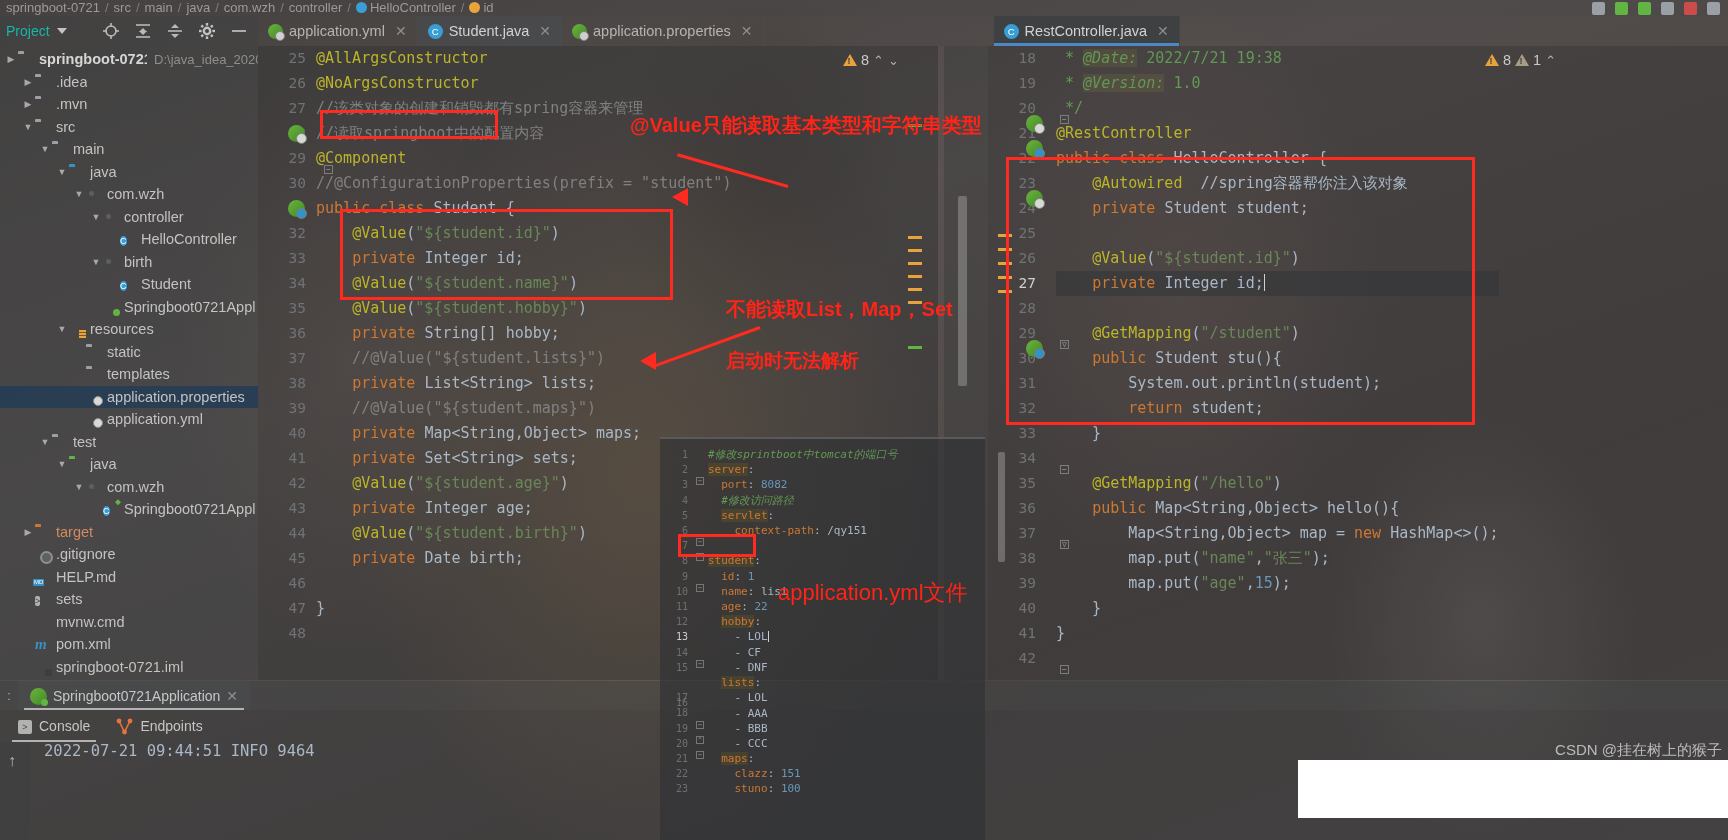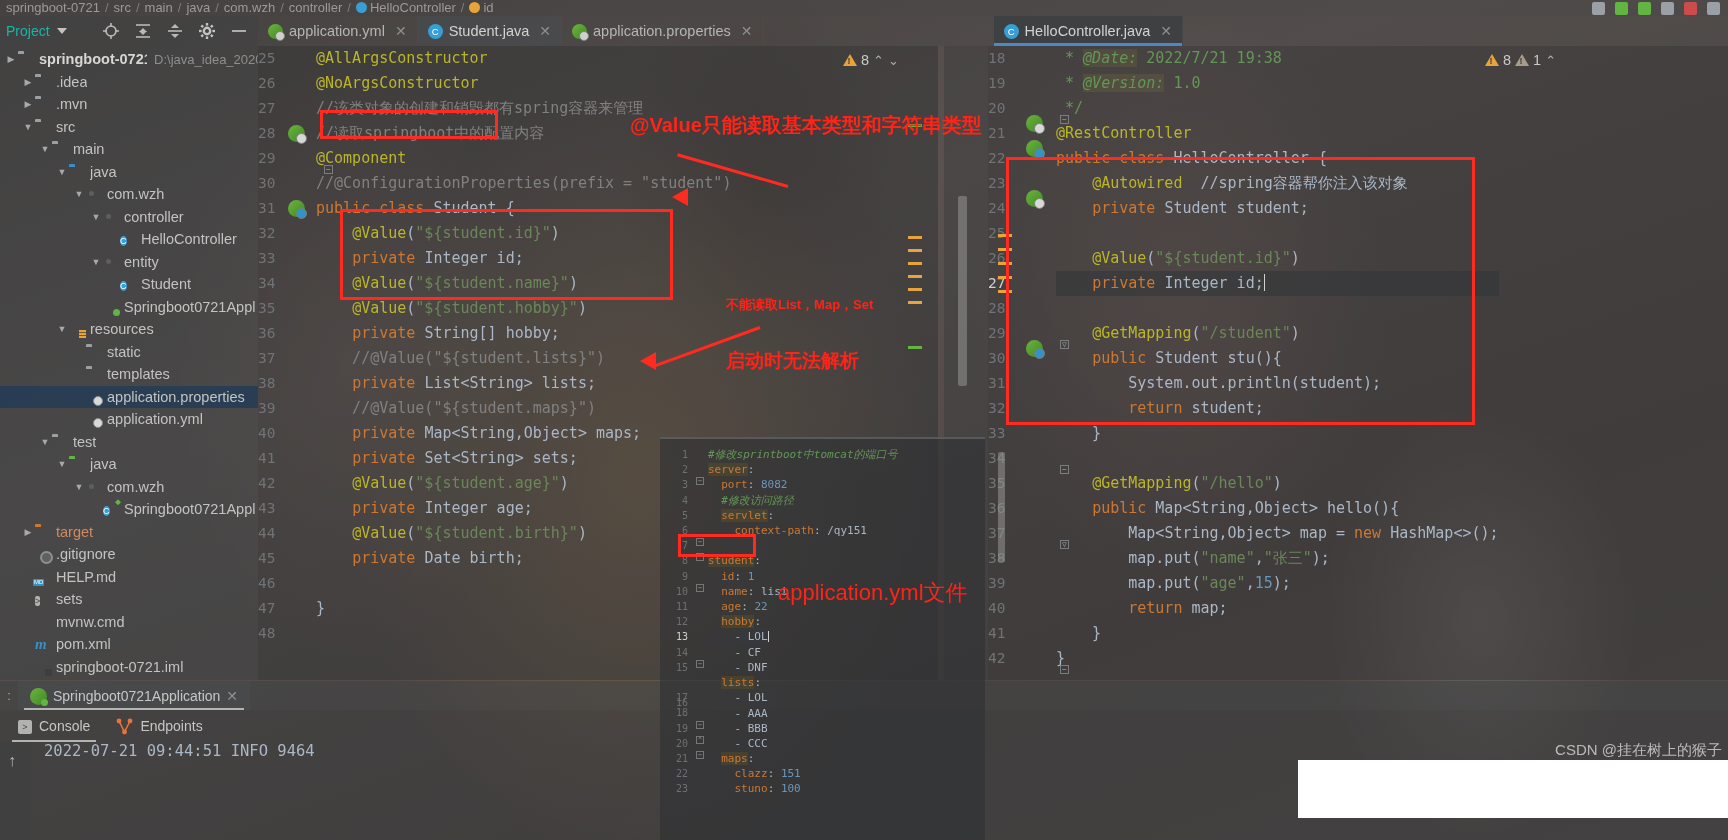--- a/index.html
+++ b/index.html
@@ -133,21 +133,21 @@
   .editor{
     position:absolute; top:46px; z-index:2;
     font-family:"DejaVu Sans Mono", monospace;
     font-size:15px; line-height:25px;
     overflow:hidden;
   }
   #editor-left{ left:258px; width:680px; height:634px; background:rgba(47,49,51,0.48); }
   #editor-right{ left:988px; width:740px; height:634px; background:rgba(47,49,51,0.46); }
   #gutter-sep-left{position:absolute;left:944px;top:46px;width:44px;height:634px;background:rgba(56,58,60,0.45);z-index:2;}
 
-  .ln-col{ position:absolute; left:0; top:0; width:54px; text-align:left;
+  .ln-col{ position:absolute; left:0; top:0; width:54px; text-align:right;
            color:#707376; font-size:14.5px; }
   .ln{ height:25px; line-height:25px; padding-right:6px; }
   .ln.cur{ color:#d0d0ce; }
   .code-col{ position:absolute; top:0; }
   .cl{ height:25px; line-height:25px; white-space:pre; }
   .cl.cur{ background:rgba(50,52,56,0.55); }
 
   
   .kw{ color:#cc7832; }
   .ann{ color:#bbb529; }
@@ -376,21 +376,21 @@
         <div class="trow">
           <span style="display:inline-block;width:102px"></span>
           <span class="arrow none"></span>
           <span class="ic"><span class="cls">C</span></span>
           <span class="lbl">HelloController</span>
         </div>
         <div class="trow">
           <span style="display:inline-block;width:85px"></span>
           <span class="arrow">▼</span>
           <span class="ic"><span class="pkg"></span></span>
-          <span class="lbl">entity</span>
+          <span class="lbl">birth</span>
         </div>
         <div class="trow">
           <span style="display:inline-block;width:102px"></span>
           <span class="arrow none"></span>
           <span class="ic"><span class="cls">C</span></span>
           <span class="lbl">Student</span>
         </div>
         <div class="trow">
           <span style="display:inline-block;width:85px"></span>
           <span class="arrow none"></span>
@@ -507,21 +507,21 @@
         <span>Student.java</span>
         <span class="x">✕</span>
       </div>
       <div class="tab">
         <span class="tab-ic-spring"></span>
         <span>application.properties</span>
         <span class="x">✕</span>
       </div>
       <div class="tab active focus" style="margin-left: 230px;">
         <span class="tab-ic-class">C</span>
-        <span>HelloController.java</span>
+        <span>RestController.java</span>
         <span class="x">✕</span>
       </div>
     </div>
 
   <div class="editor" id="editor-left">
     <div class="ln-col" id="ln-left">
         <div class="ln">25</div>
         <div class="ln">26</div>
         <div class="ln">27</div>
         <div class="ln">28</div>
@@ -642,21 +642,20 @@
         <div class="cl"><span class="txt">    <span class="kw">public</span> <span class="typ">Student</span> stu(){</span></div>
         <div class="cl"><span class="txt">        <span class="typ">System</span>.out.println(student);</span></div>
         <div class="cl"><span class="txt">        <span class="kw">return</span> student;</span></div>
         <div class="cl"><span class="txt">    }</span></div>
         <div class="cl"><span class="txt"></span></div>
         <div class="cl"><span class="txt">    <span class="ann">@GetMapping</span>(<span class="str">"/hello"</span>)</span></div>
         <div class="cl"><span class="txt">    <span class="kw">public</span> <span class="typ">Map</span>&lt;<span class="typ">String</span>,<span class="typ">Object</span>&gt; hello(){</span></div>
         <div class="cl"><span class="txt">        <span class="typ">Map</span>&lt;<span class="typ">String</span>,<span class="typ">Object</span>&gt; map = <span class="kw">new</span> <span class="typ">HashMap</span>&lt;&gt;();</span></div>
         <div class="cl"><span class="txt">        map.put(<span class="str">"name"</span>,<span class="str">"张三"</span>);</span></div>
         <div class="cl"><span class="txt">        map.put(<span class="str">"age"</span>,<span class="num">15</span>);</span></div>
-        <div class="cl"><span class="txt">        <span class="kw">return</span> map;</span></div>
         <div class="cl"><span class="txt">    }</span></div>
         <div class="cl"><span class="txt">}</span></div>
       </div>
     <span class="gmark" style="left:38px; top:69px;"></span>
     <span class="gmark cyan" style="left:38px; top:94px;"></span>
     <span class="gmark" style="left:38px; top:144px;"></span>
     <span class="gmark cyan" style="left:38px; top:294px;"></span>
     <span class="fold" style="left:72px; top:69px;">−</span>
     <span class="fold" style="left:72px; top:294px;">▽</span>
     <span class="fold" style="left:72px; top:419px;">−</span>
@@ -742,21 +741,21 @@
     <span class="yfold" style="left:36px; top:297px;">⌃</span>
     <span class="yfold" style="left:36px; top:312px;">−</span>
   </div>
 
   <div class="rbox" style="left:320px; top:110px; width:178px; height:29px;"></div>
   <div class="rbox" style="left:340px; top:209px; width:333px; height:91px;"></div>
   <div class="rbox" style="left:1006px; top:157px; width:469px; height:268px;"></div>
   <div class="rbox" style="left:678px; top:534px; width:78px; height:23px;"></div>
 
   <div class="rtext" style="left:630px; top:112px; font-size:20px;">@Value只能读取基本类型和字符串类型</div>
-  <div class="rtext" style="left:726px; top:296px; font-size:13px;">不能读取List，Map，Set</div>
+  <div class="rtext" style="left:726px; top:296px; font-size:20px;">不能读取List，Map，Set</div>
   <div class="rtext" style="left:726px; top:348px; font-size:19px;">启动时无法解析</div>
   <div class="rtext" style="left:778px; top:578px; font-size:22px; font-weight:normal;">application.yml文件</div>
 
   <div class="rline" style="left:788px; top:185px; width:115px; transform:rotate(196deg);"></div>
   <div class="rhead" style="left:672px; top:188px;
        border-left:0; border-top:9px solid transparent; border-bottom:9px solid transparent;
        border-right:16px solid #ff2b20;"></div>
 
   <div class="rline" style="left:760px; top:326px; width:115px; transform:rotate(160deg);"></div>
   <div class="rhead" style="left:640px; top:352px;

